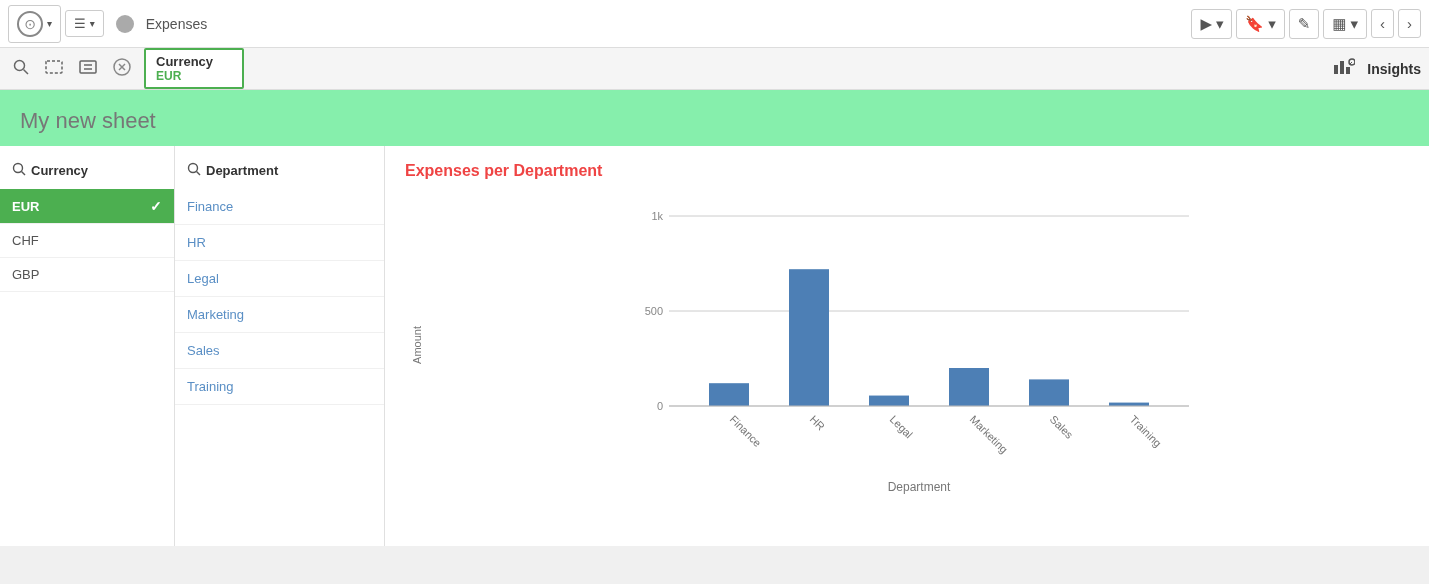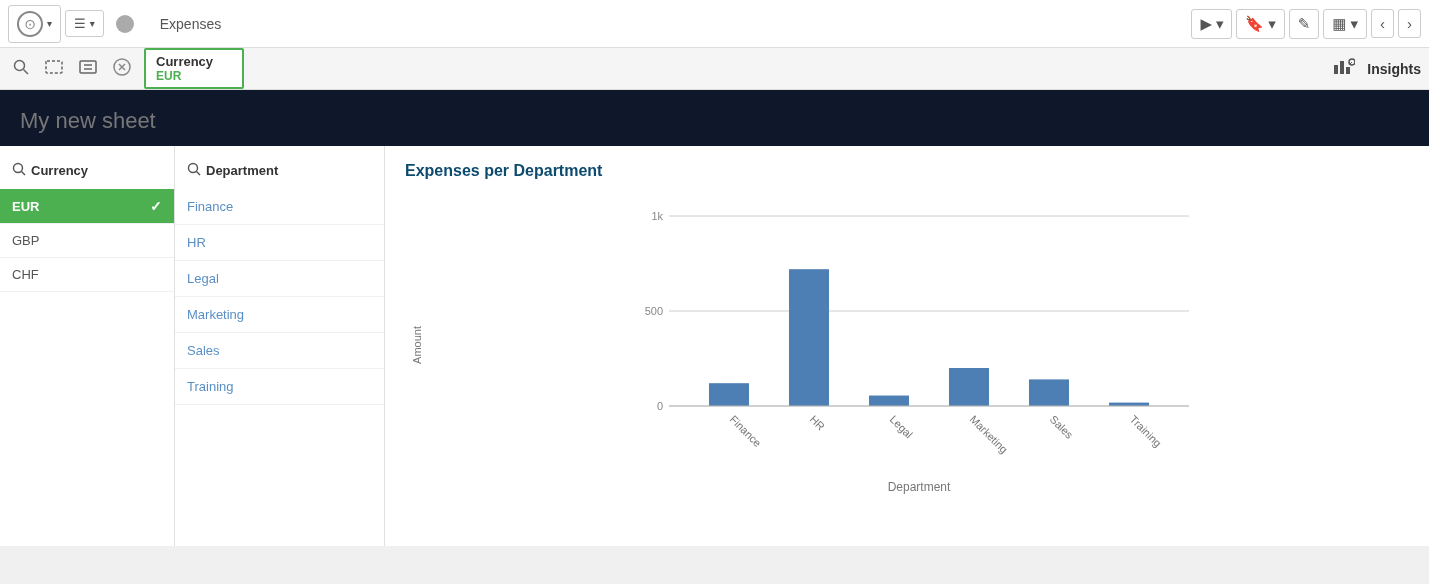--- a/index.html
+++ b/index.html
@@ -58,21 +58,21 @@
     .filter-chip .chip-value { color: #4caf50; font-weight: 600; font-size: 12px; }
     .filter-right { margin-left: auto; display: flex; align-items: center; gap: 8px; }
     .insights-right-btn {
       display: flex; align-items: center; gap: 5px;
       background: transparent; border: none; cursor: pointer;
       font-size: 14px; color: #333; font-weight: 600;
     }
 
     
     .sheet-title-bar {
-      background: #0f172a;
+      background: #86efac;
       padding: 18px 20px 12px 20px;
     }
     .sheet-title {
       font-size: 22px; color: #777; font-weight: 300;
     }
 
     
     .main-content {
       display: flex;
       background: #fff;
@@ -115,42 +115,42 @@
       border-bottom: 1px solid #f0f0f0;
       font-size: 13px; color: #5a8fc5;
     }
 
     
     .chart-panel {
       flex: 1;
       padding: 16px 20px;
     }
     .chart-title {
-      font-size: 16px; font-weight: 600; color: #0c4a6e; margin-bottom: 16px;
+      font-size: 16px; font-weight: 600; color: #ef4444; margin-bottom: 16px;
     }
     .x-axis-label {
       text-align: center;
       font-size: 12px; color: #777;
       margin-top: 4px;
     }
   </style>
 </head>
 <body>
 
 <div class="top-toolbar">
   <div class="toolbar-left">
     <button class="tb-btn">
       <span class="app-icon">⊙</span>
       <span class="chevron">▾</span>
     </button>
     <button class="tb-btn">
       <span>☰</span>
       <span class="chevron">▾</span>
     </button>
-    <span style="display:flex;align-items:center;gap:20px;margin-left:8px;">
+    <span style="display:flex;align-items:center;gap:6px;margin-left:8px;">
       <span style="width:18px;height:18px;border-radius:50%;background:#aaa;display:inline-block;"></span>
       <span class="expenses-label">Expenses</span>
     </span>
   </div>
   <div class="toolbar-right">
     <button class="tb-icon-btn">
       <span>▶</span>
       <span class="chevron">▾</span>
     </button>
     <button class="tb-icon-btn">
@@ -234,22 +234,22 @@
       <span class="search-icon">
         <svg width="14" height="14" viewBox="0 0 14 14">
             <circle cx="6" cy="6" r="4.5" stroke="#555" stroke-width="1.4" fill="none"></circle>
             <line x1="9.5" y1="9.5" x2="13" y2="13" stroke="#555" stroke-width="1.4"></line>
           </svg>
       </span>
       <span>Currency</span>
     </div>
     <div id="currency-list">
         <div class="currency-item selected">EUR<span class="check">✓</span></div>
+        <div class="currency-item">CHF</div>
         <div class="currency-item">GBP</div>
-        <div class="currency-item">CHF</div>
       </div>
   </div>
 
   <div class="department-panel">
     <div class="panel-header">
       <span>
         <svg width="14" height="14" viewBox="0 0 14 14">
             <circle cx="6" cy="6" r="4.5" stroke="#555" stroke-width="1.4" fill="none"></circle>
             <line x1="9.5" y1="9.5" x2="13" y2="13" stroke="#555" stroke-width="1.4"></line>
           </svg>

